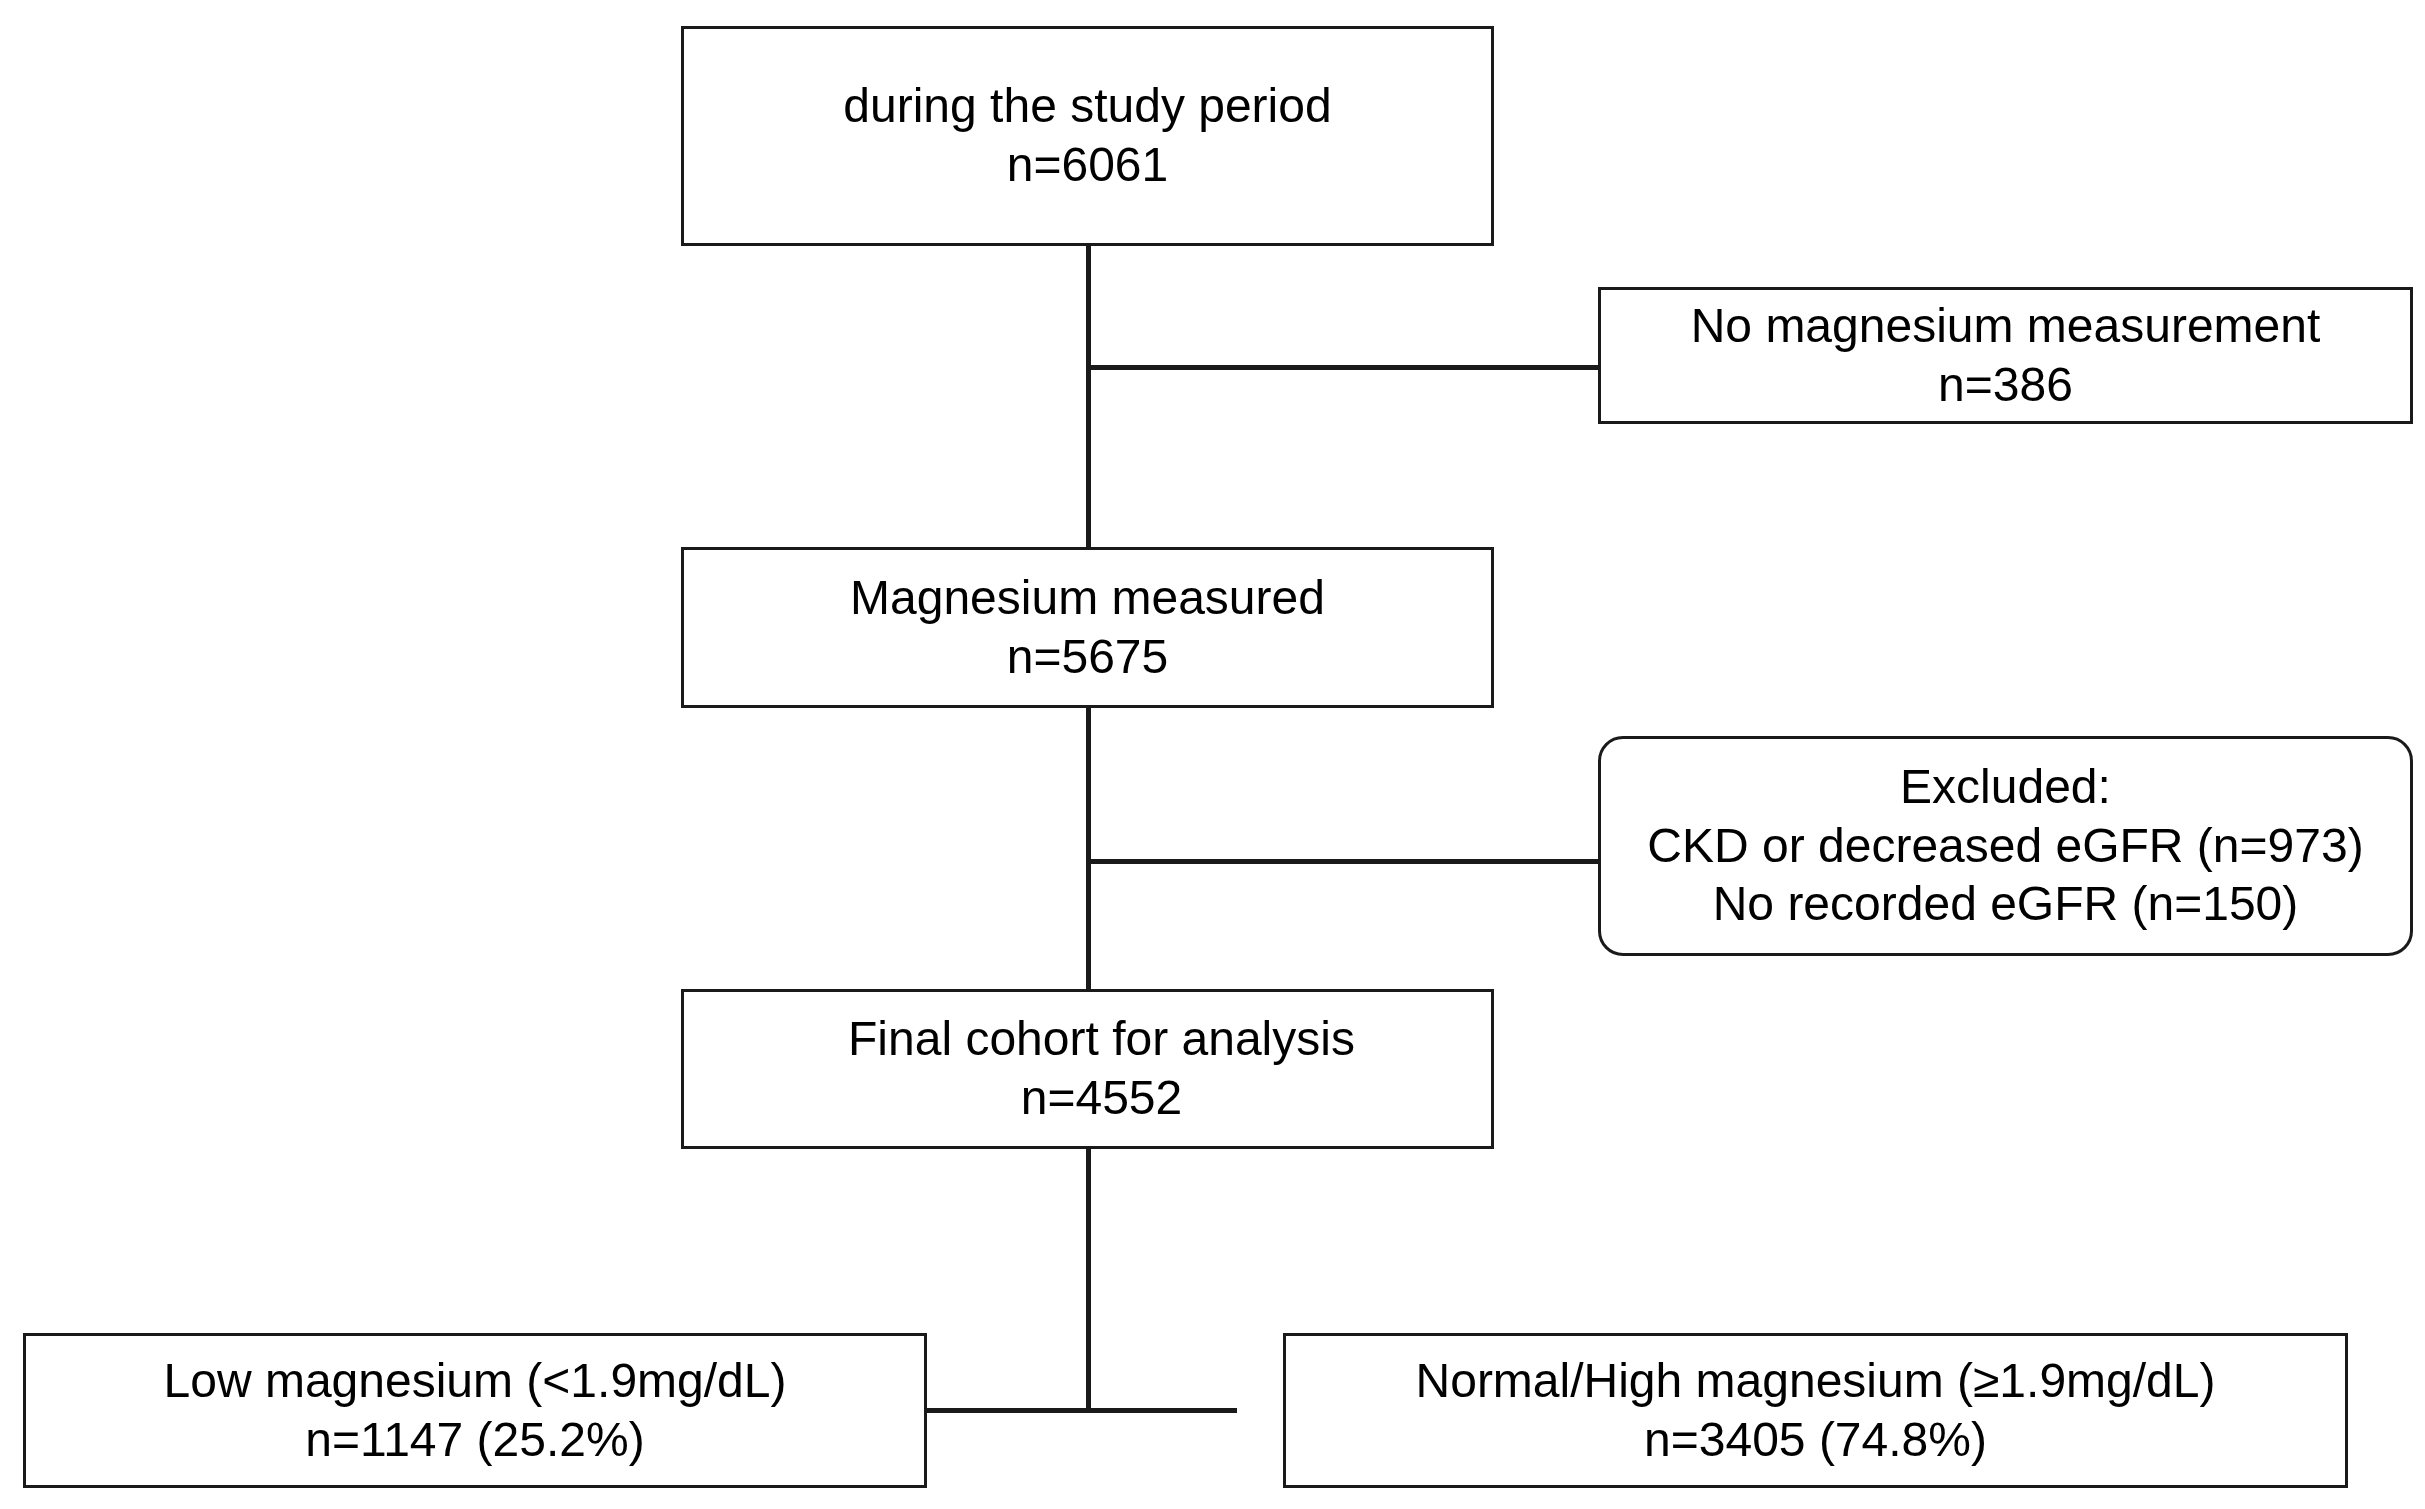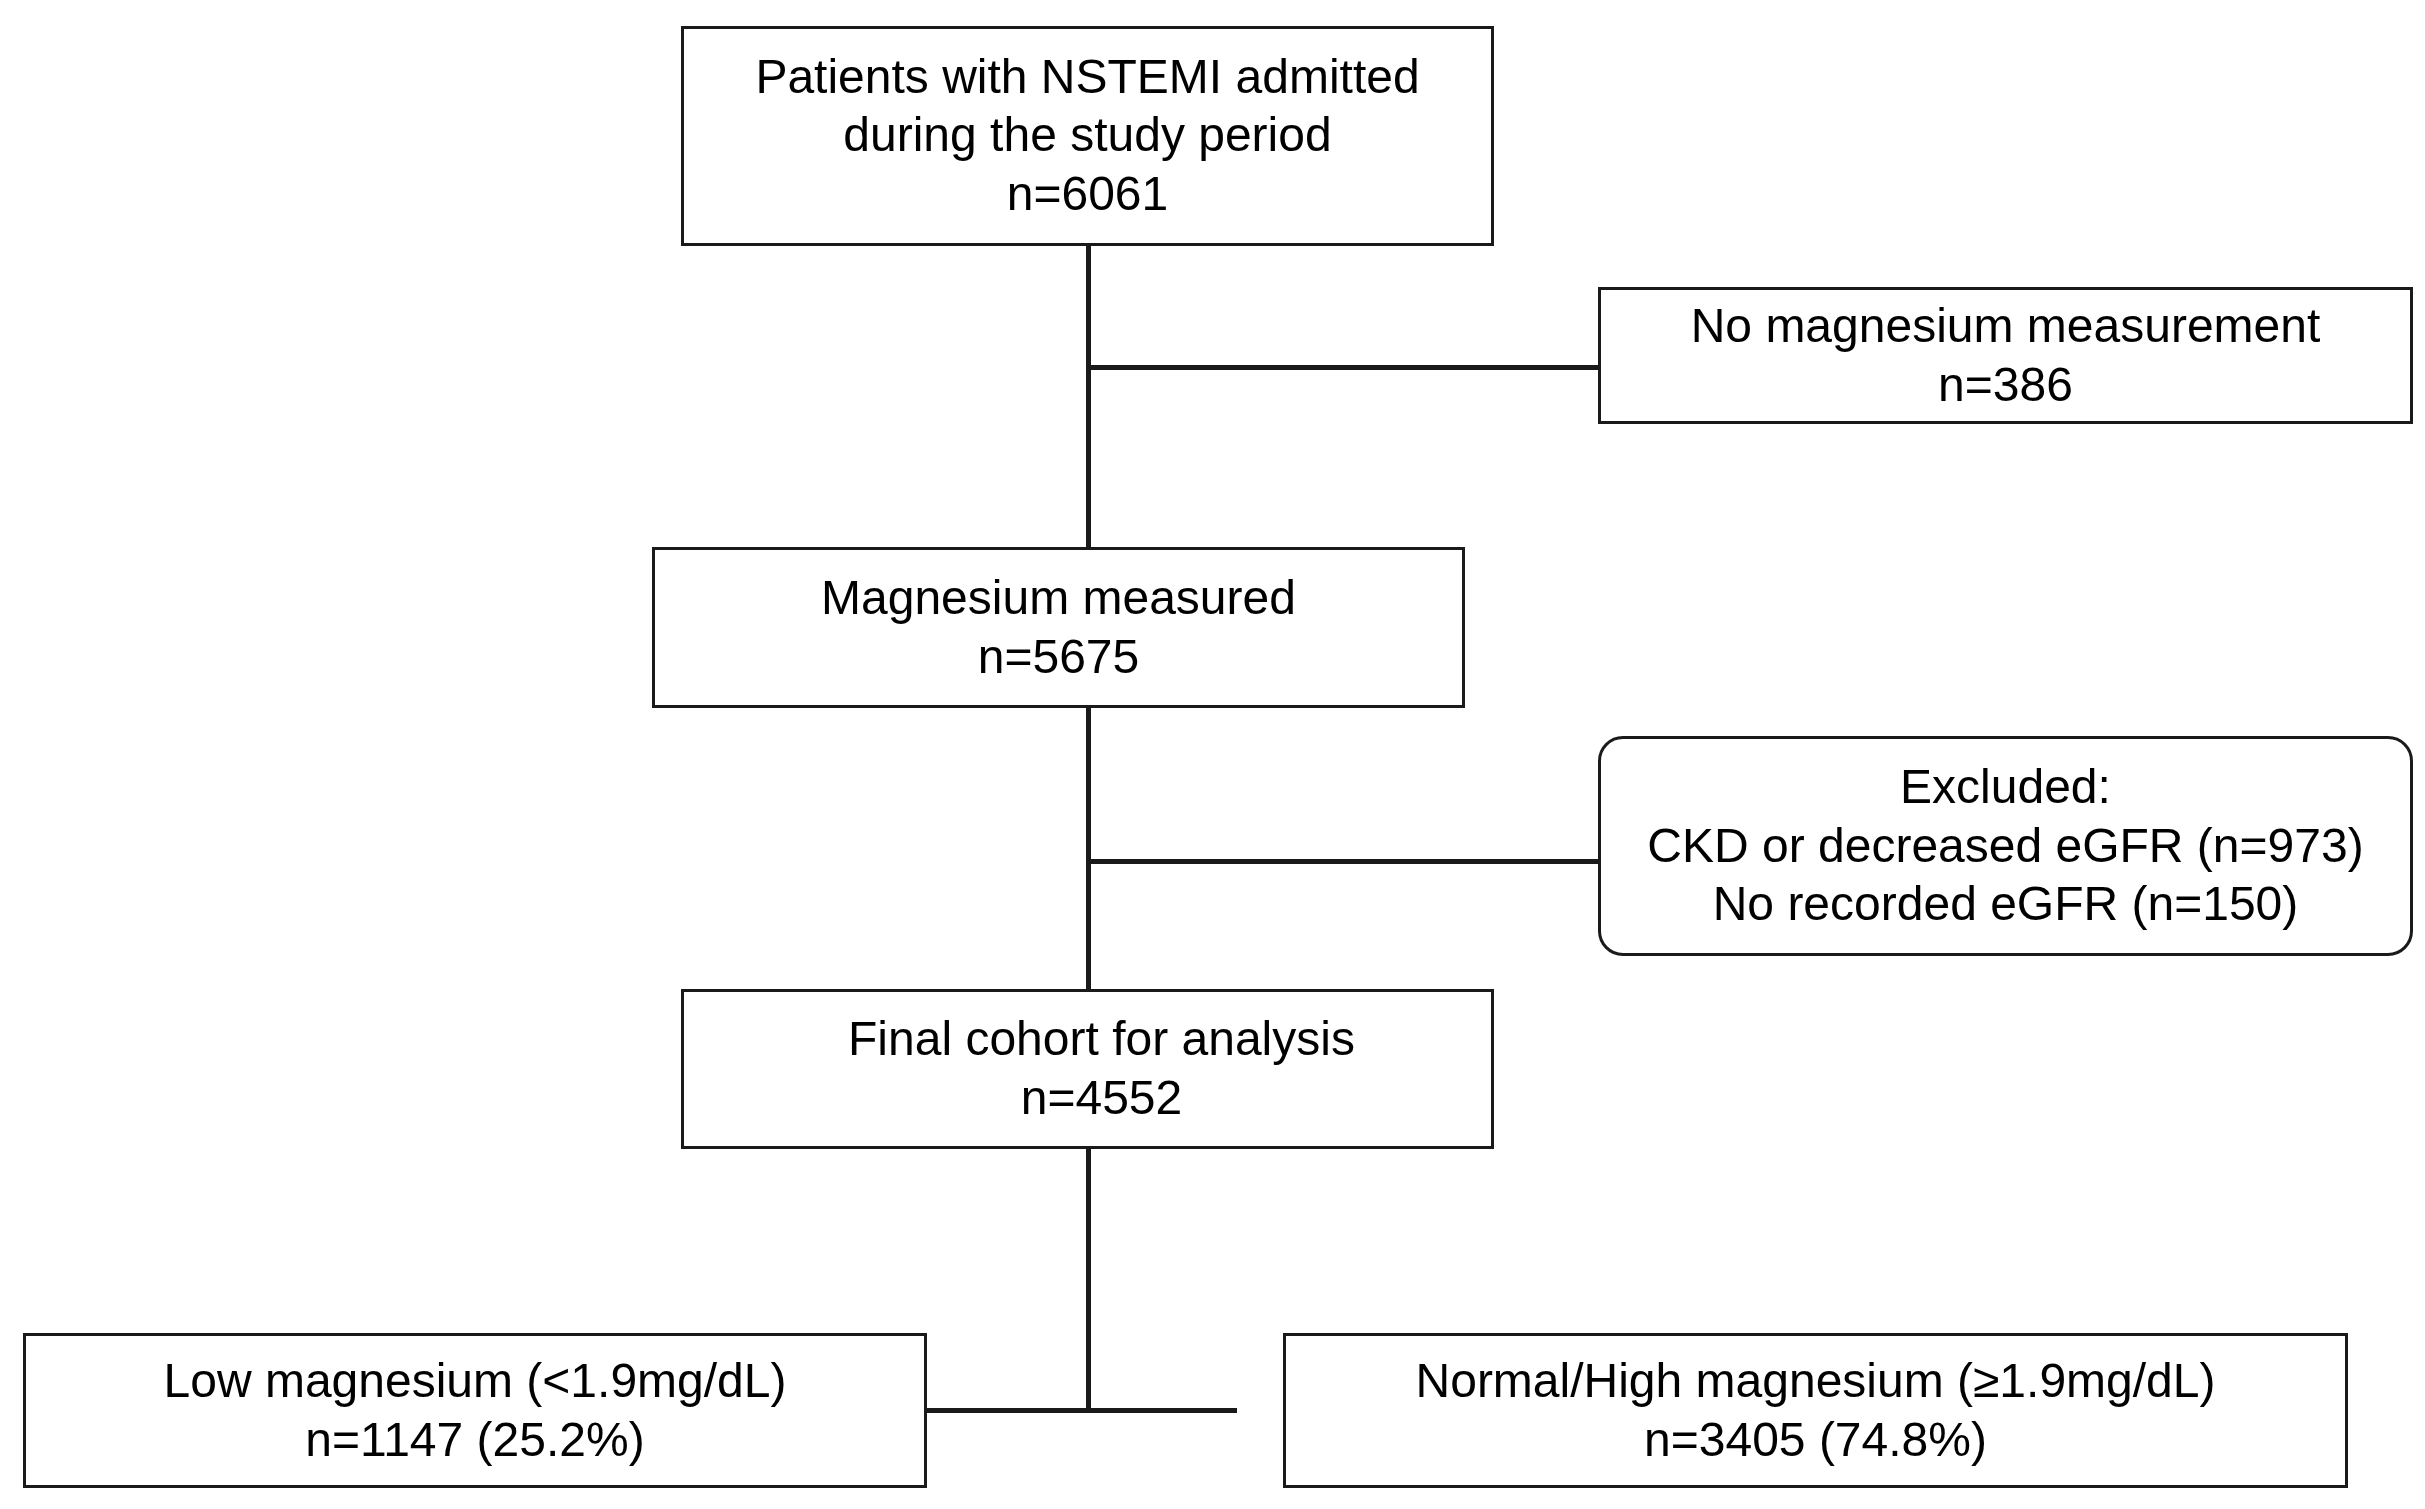--- a/index.html
+++ b/index.html
@@ -38,21 +38,21 @@
     position: absolute;
     background: #1a1a1a;
     z-index: 1;
   }
   .v-line { width: 5.4px; }
   .h-line { height: 5.4px; }
 
   
   #node-nstemi        { left: 681px;  top: 25.6px;   width: 813px; height: 220px; }
   #node-no-mg         { left: 1598px; top: 287px;  width: 815px; height: 137px; }
-  #node-mg-measured   { left: 652px;  top: 547px;  width: 813px; height: 161px; }
+  #node-mg-measured   { left: 681px;  top: 547px;  width: 813px; height: 161px; }
   #node-excluded      { left: 1598px; top: 736px;  width: 815px; height: 220px; border-radius: 25px; }
   #node-final-cohort  { left: 681px;  top: 989px; width: 813px; height: 160px; padding-left: 28px; }
   #node-low-mg        { left: 23px;   top: 1333px; width: 904px; height: 155px; }
   #node-normhigh-mg   { left: 1235px; top: 1333px; width: 1065px; height: 155px; margin-left: 48px; }
 
   
   #conn-spine-1   { left: 1086px; top: 246px;  height: 304px; }
   #conn-branch-1  { left: 1086px; top: 365px;  width: 515px; }
   #conn-spine-2   { left: 1086px; top: 705px;  height: 287px; }
   #conn-branch-2  { left: 1086px; top: 859px; width: 515px; }
@@ -65,21 +65,20 @@
 <div id="canvas">
 
   <div class="connector v-line" id="conn-spine-1"></div>
   <div class="connector h-line" id="conn-branch-1"></div>
   <div class="connector v-line" id="conn-spine-2"></div>
   <div class="connector h-line" id="conn-branch-2"></div>
   <div class="connector v-line" id="conn-spine-3"></div>
   <div class="connector h-line" id="conn-branch-3"></div>
 
   <div class="node" id="node-nstemi">
-    <span class="line">Patients with NSTEMI admitted</span>
     <span class="line">during the study period</span>
     <span class="line">n=6061</span>
   </div>
 
   <div class="node" id="node-no-mg">
     <span class="line">No magnesium measurement</span>
     <span class="line">n=386</span>
   </div>
 
   <div class="node" id="node-mg-measured">

